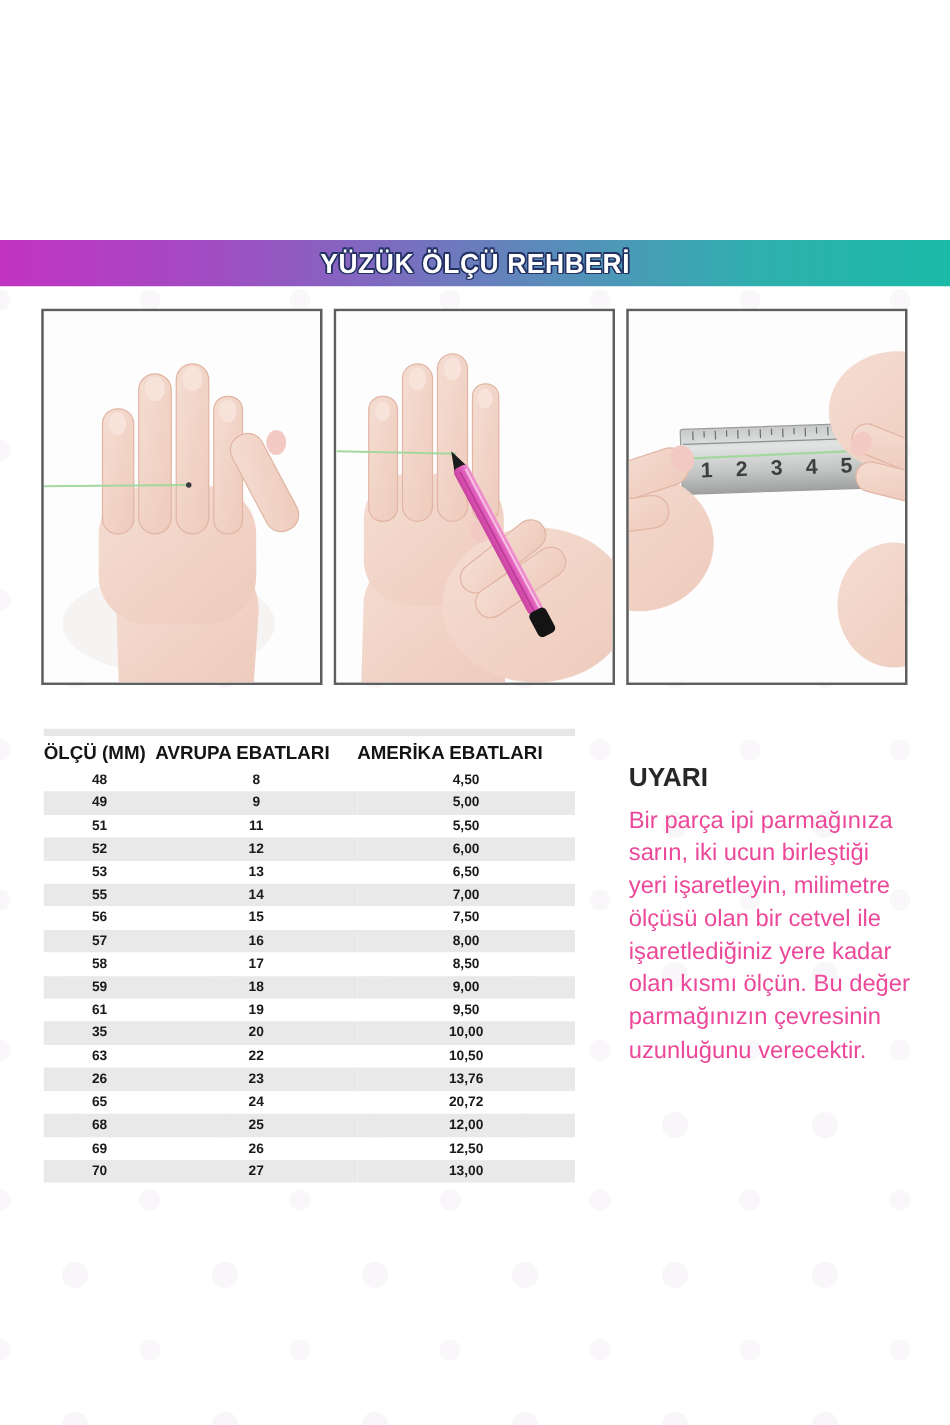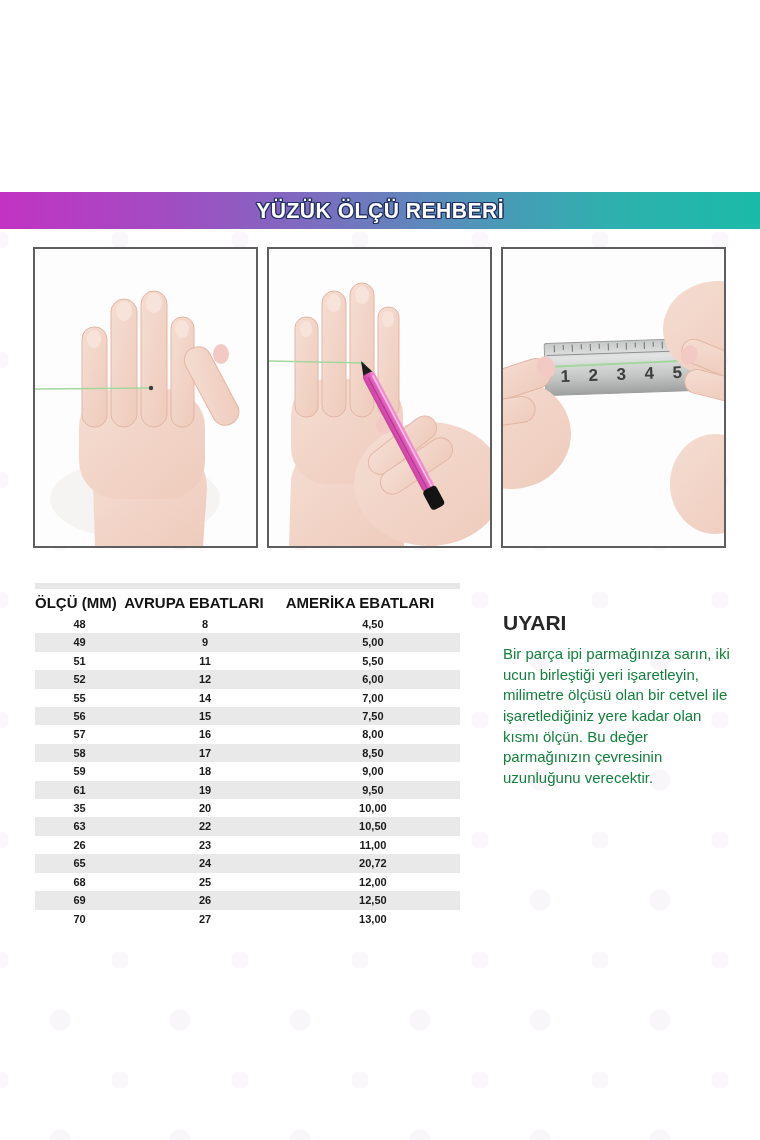--- a/index.html
+++ b/index.html
@@ -56,21 +56,21 @@
   table.size-table td{
     font-size:11px;font-weight:bold;color:#1a1a1a;text-align:center;
     padding:0;height:18.4px;line-height:18.4px;
   }
   table.size-table tbody tr:nth-child(even) td{background:#e9e9e9;}
   table.size-table tbody tr:nth-child(odd) td{background:#ffffff;}
 
   
   .warning{position:absolute;left:503px;top:611px;width:228px;}
   .warning-title{font-size:21px;font-weight:bold;color:#272727;margin:0 0 9px 0;}
-  .warning-body{font-size:15px;line-height:1.38;color:#15803d;margin:0;}
+  .warning-body{font-size:19px;line-height:1.38;color:#ec4899;margin:0;}
 
   
 </style>
 </head>
 <body>
 
 <div class="watermark"></div>
 <div class="white-mask-top"></div>
 
 <div class="banner">
@@ -265,20 +265,25 @@
           <td>51</td>
           <td>11</td>
           <td>5,50</td>
         </tr>
         <tr>
           <td>52</td>
           <td>12</td>
           <td>6,00</td>
         </tr>
         <tr>
+          <td>53</td>
+          <td>13</td>
+          <td>6,50</td>
+        </tr>
+        <tr>
           <td>55</td>
           <td>14</td>
           <td>7,00</td>
         </tr>
         <tr>
           <td>56</td>
           <td>15</td>
           <td>7,50</td>
         </tr>
         <tr>
@@ -307,21 +312,21 @@
           <td>10,00</td>
         </tr>
         <tr>
           <td>63</td>
           <td>22</td>
           <td>10,50</td>
         </tr>
         <tr>
           <td>26</td>
           <td>23</td>
-          <td>11,00</td>
+          <td>13,76</td>
         </tr>
         <tr>
           <td>65</td>
           <td>24</td>
           <td>20,72</td>
         </tr>
         <tr>
           <td>68</td>
           <td>25</td>
           <td>12,00</td>

